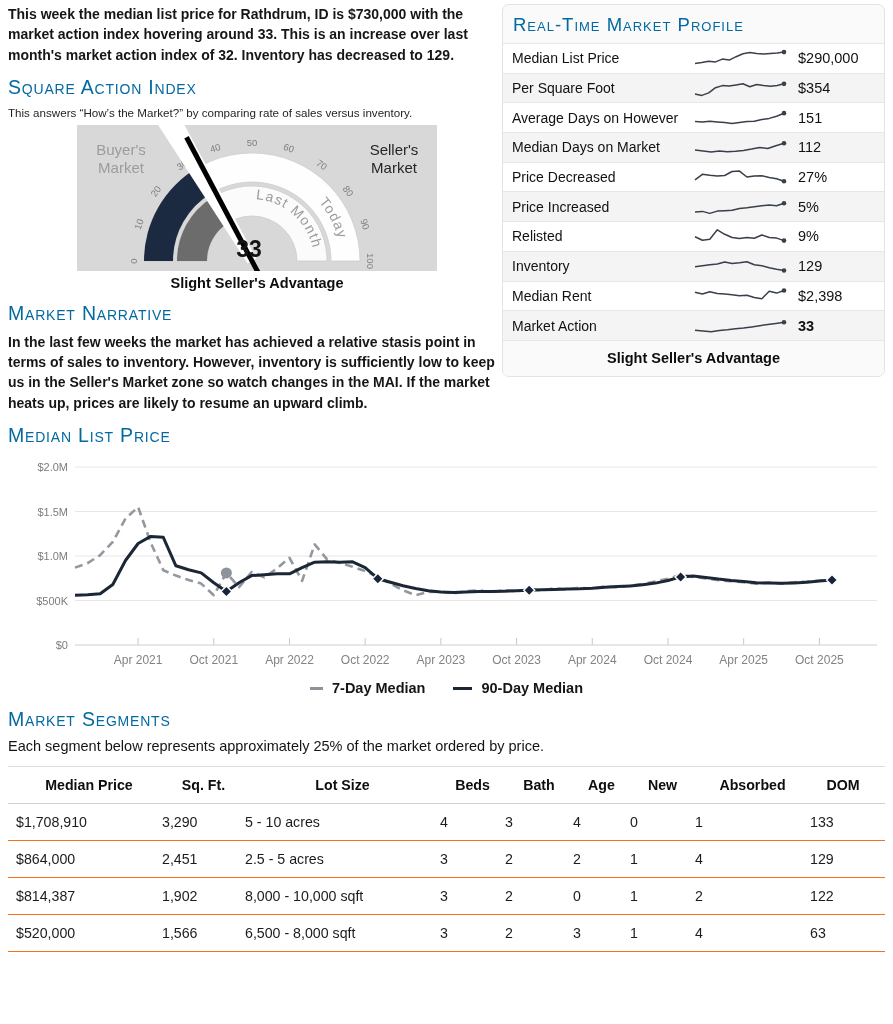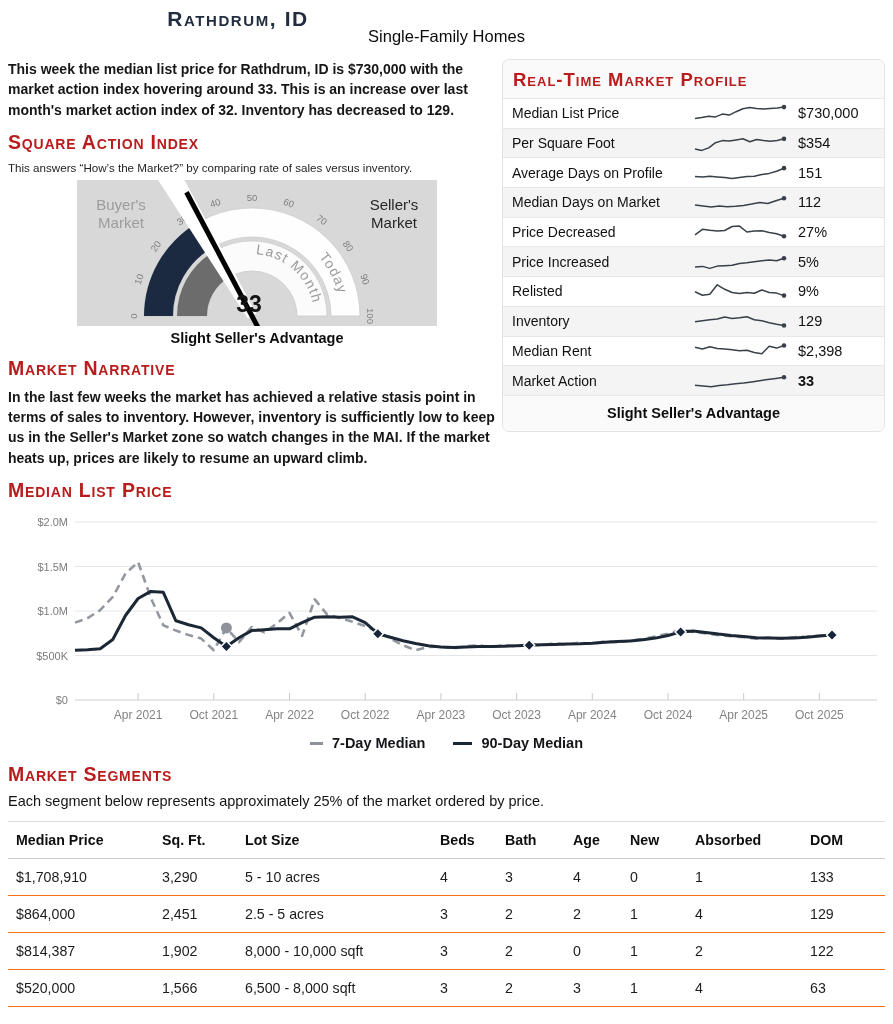--- a/index.html
+++ b/index.html
@@ -9,22 +9,22 @@
   .top{position:relative;height:48px;padding-top:7px;}
   .title{width:460px;text-align:center;font-variant:small-caps;font-weight:700;font-size:21px;
          letter-spacing:1.6px;color:#222e40;}
   .subtitle{position:absolute;left:0;right:0;top:27px;text-align:center;font-size:16.5px;color:#0c0c0c;}
 
   .columns{display:flex;align-items:flex-start;margin-top:4px;}
   .left-col{width:494px;flex:none;}
   .right-col{width:383px;flex:none;}
 
   .body-text{font-size:14px;line-height:1.45;margin:0;width:492px;color:#161616;font-weight:bold;}
-  h2.sec{font-variant:small-caps;font-weight:700;font-size:19.5px;letter-spacing:.8px;
-         color:#b91c1c;margin:11px 0 7px;}
+  h2.sec{font-variant:small-caps;font-weight:400;font-size:19.5px;letter-spacing:.8px;
+         color:#0369a1;margin:11px 0 7px;}
   .explainer{font-size:11.6px;margin:0 0 6px;color:#1f1f1f;}
 
   .gauge-wrap{position:relative;width:360px;height:146px;margin:4px 0 0 69px;}
   .gauge-wrap svg{display:block;}
   .gauge-val{position:absolute;left:0;top:111px;width:344px;text-align:center;
              font-size:23px;font-weight:600;color:#131313;}
   .gauge-status{width:360px;margin-left:69px;text-align:center;font-weight:700;
                 font-size:14.5px;margin-top:4px;color:#0d0d0d;}
 
   .panel{border:1px solid #e3e3e3;border-radius:7px;background:#fafafa;overflow:hidden;}
@@ -41,32 +41,28 @@
   #main-chart{display:block;width:877px;height:226px;}
   .legend{display:flex;justify-content:center;gap:28px;align-items:center;margin:0 0 12px;}
   .legend .item{display:flex;align-items:center;}
   .legend .dash{display:inline-block;height:3px;margin-right:9px;}
   .legend .lbl{font-weight:700;font-size:14.5px;color:#14161a;}
 
   .caption{font-size:14.5px;margin:2px 0 12px;color:#141414;}
   .seg-table{margin-top:2px;}
   .seg-head,.seg-row{display:grid;grid-template-columns:146px 83px 195px 65px 68px 57px 65px 115px 66px;
                      padding:10px 0 10px 8px;font-size:14.2px;}
-  .seg-head{font-weight:700;border-top:1px solid #dcdcdc;border-bottom:1px solid #cfcfcf;color:#0e0e0e;}
+  .seg-head{font-weight:700;border-top:1px solid #dcdcdc;border-bottom:1px solid #cfcfcf;color:#0e0e0e;text-align:center;}
   .seg-row{border-bottom:1px solid #f97316;color:#1c1c1c;}
 </style>
 </head>
 <body>
 
 <div class="page">
 
-  <div class="top">
-    <div class="title">Rathdrum, ID</div>
-    <div class="subtitle">Single-Family Homes</div>
-  </div>
 
   <div class="columns">
     <div class="left-col">
       <p class="body-text">This week the median list price for Rathdrum, ID is $730,000 with the market action index hovering around 33. This is an increase over last month's market action index of 32. Inventory has decreased to 129.</p>
 
       <h2 class="sec">Square Action Index</h2>
       <p class="explainer">This answers “How’s the Market?” by comparing rate of sales versus inventory.</p>
 
       <div class="gauge-wrap">
         <svg id="gauge-svg" width="360" height="146" viewBox="0 0 360 146">
@@ -108,32 +104,32 @@
     <div class="right-col">
       <div class="panel">
         <h2 class="sec">Real-Time Market Profile</h2>
         <div id="profile-rows">
             <div class="p-row">
               <span class="p-label">Median List Price</span>
               <svg class="p-spark" viewBox="0 0 95 22">
                 <polyline points="3.0,16.6 9.8,15.6 16.7,14.2 23.5,14.9 30.4,12.1 37.2,13.1 44.1,9.7 50.9,6.8 57.8,5.5 64.6,6.5 71.5,7.0 78.3,6.5 85.2,6.0 92.0,5.1" fill="none" stroke="#39404a" stroke-width="1.5" stroke-linejoin="round"></polyline>
                 <circle cx="92" cy="5.099999999999998" r="2.3" fill="#39404a"></circle>
               </svg>
-              <span class="p-value">$730,000</span>
+              <span class="p-value">$290,000</span>
             </div>
             <div class="p-row">
               <span class="p-label">Per Square Foot</span>
               <svg class="p-spark" viewBox="0 0 95 22">
                 <polyline points="3.0,17.0 9.8,18.4 16.7,15.9 23.5,10.7 30.4,8.6 37.2,9.0 44.1,7.9 50.9,6.8 57.8,9.7 64.6,7.5 71.5,8.6 78.3,9.3 85.2,8.6 92.0,6.8" fill="none" stroke="#39404a" stroke-width="1.5" stroke-linejoin="round"></polyline>
                 <circle cx="92" cy="6.85" r="2.3" fill="#39404a"></circle>
               </svg>
               <span class="p-value">$354</span>
             </div>
             <div class="p-row">
-              <span class="p-label">Average Days on Profile</span>
+              <span class="p-label">Average Days on However</span>
               <svg class="p-spark" viewBox="0 0 95 22">
                 <polyline points="3.0,14.6 10.4,14.9 17.8,14.2 25.3,14.9 32.7,15.6 40.1,16.6 47.5,15.4 54.9,14.6 62.3,14.2 69.8,12.5 77.2,11.4 84.6,9.3 92.0,6.2" fill="none" stroke="#39404a" stroke-width="1.5" stroke-linejoin="round"></polyline>
                 <circle cx="92" cy="6.150000000000002" r="2.3" fill="#39404a"></circle>
               </svg>
               <span class="p-value">151</span>
             </div>
             <div class="p-row">
               <span class="p-label">Median Days on Market</span>
               <svg class="p-spark" viewBox="0 0 95 22">
                 <polyline points="3.0,13.9 11.1,14.9 19.2,15.9 27.3,14.9 35.4,15.8 43.5,15.3 51.5,14.6 59.6,13.1 67.7,11.4 75.8,12.5 83.9,9.7 92.0,7.2" fill="none" stroke="#39404a" stroke-width="1.5" stroke-linejoin="round"></polyline>

